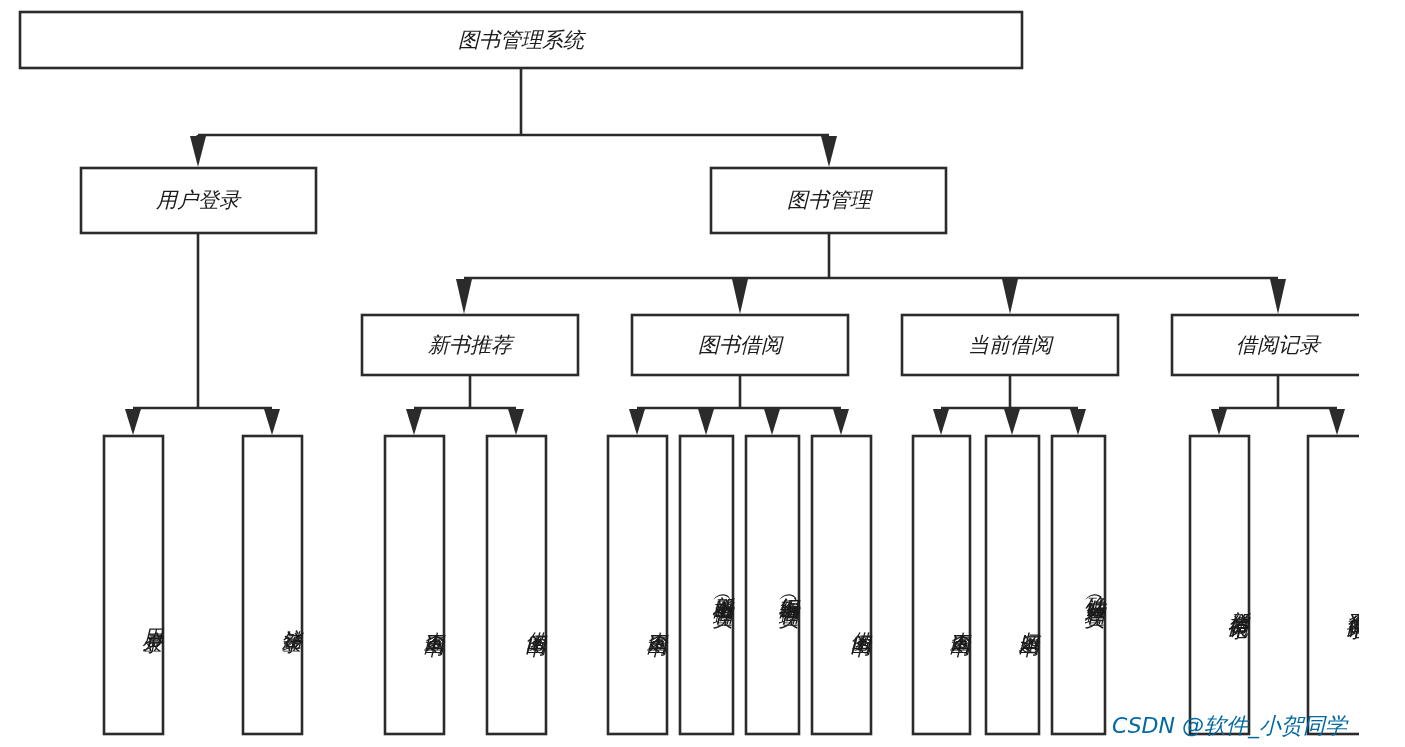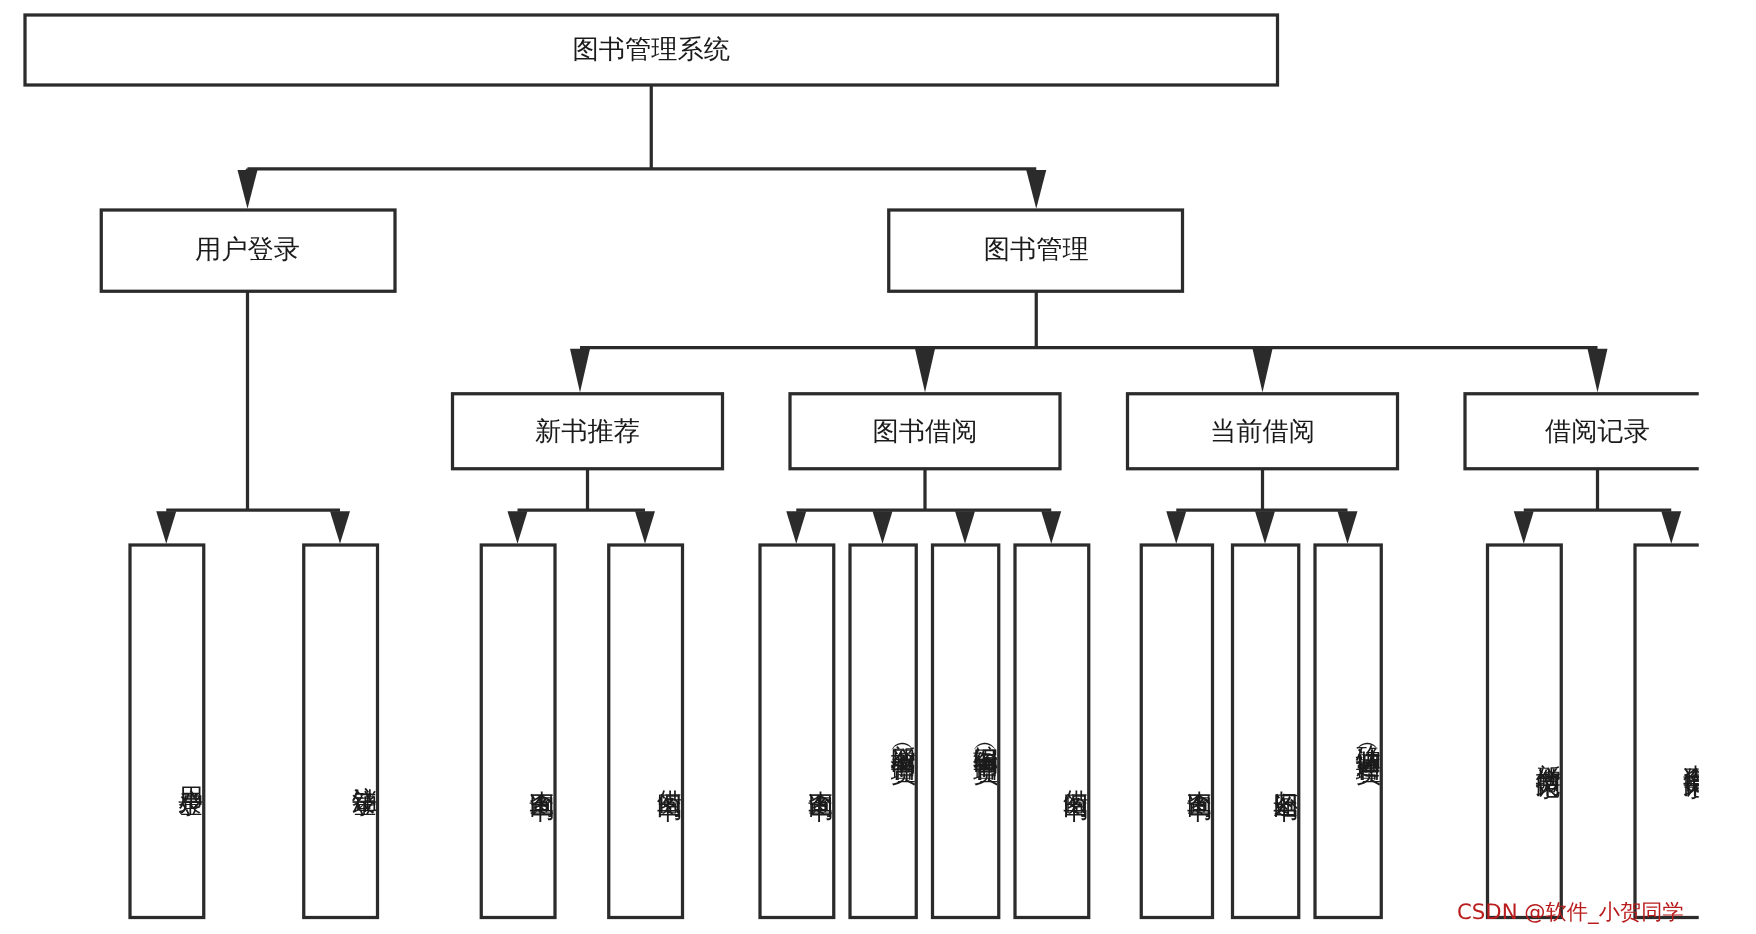--- a/index.html
+++ b/index.html
@@ -10,20 +10,21 @@
   }
   body {
     font-family: "DejaVu Sans", "Liberation Sans", sans-serif;
   }
   #diagram-root {
     position: relative;
     width: 1359px;
     height: 747px;
     background: #ffffff;
     overflow: hidden;
+    font-style: italic;
   }
   svg.canvas {
     position: absolute;
     left: 0;
     top: 0;
     width: 1405px;
     height: 747px;
     display: block;
   }
   .node-box {
@@ -61,22 +62,22 @@
     display: flex;
     align-items: flex-start;
     justify-content: center;
     pointer-events: none;
   }
   .watermark {
     position: absolute;
     right: 12px;
     bottom: 6px;
     font-family: "DejaVu Sans", "Liberation Sans", sans-serif;
-    font-size: 17px;
-    color: #b91c1c;
+    font-size: 22px;
+    color: #0369a1;
     white-space: nowrap;
     user-select: none;
   }
 </style>
 </head>
 <body>
 
 <div id="diagram-root">
 
   <svg class="canvas" viewBox="0 0 1405 747">

